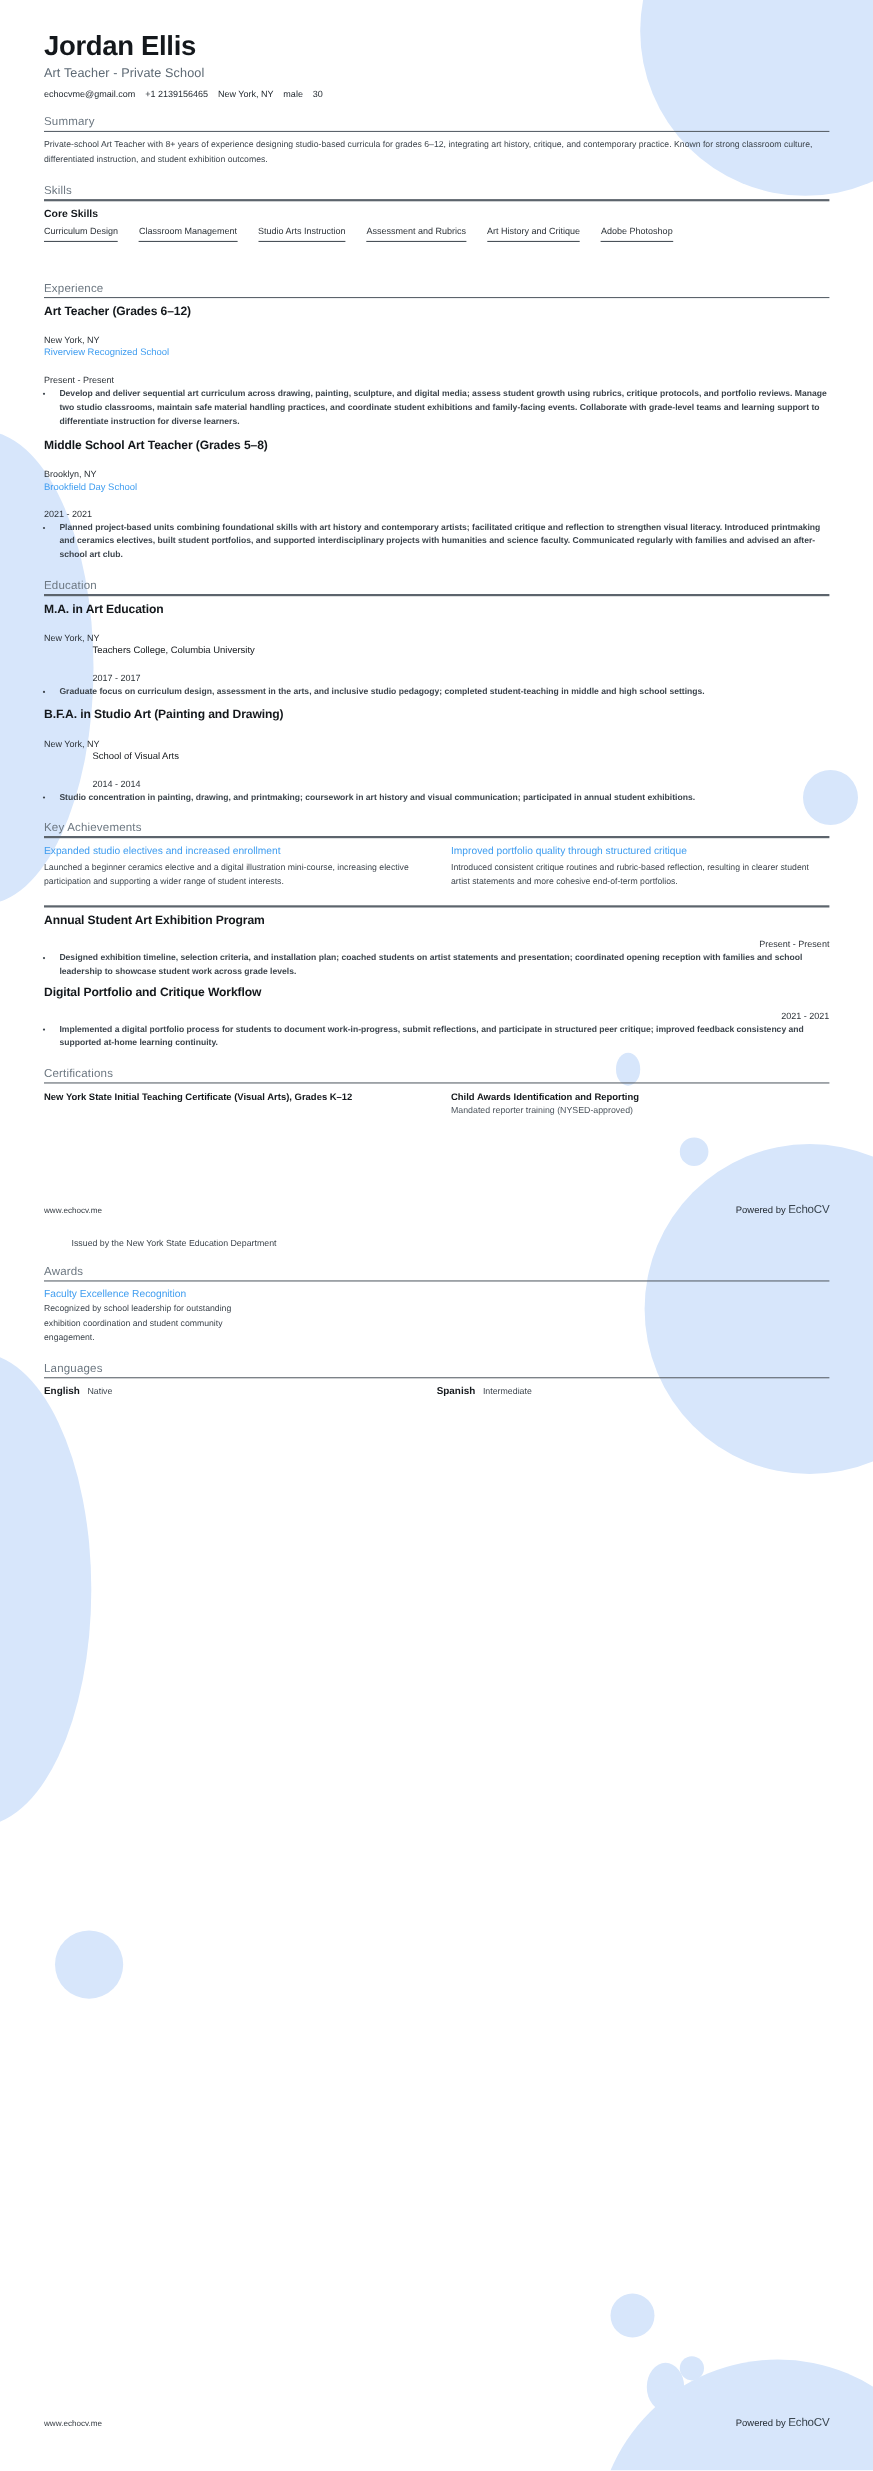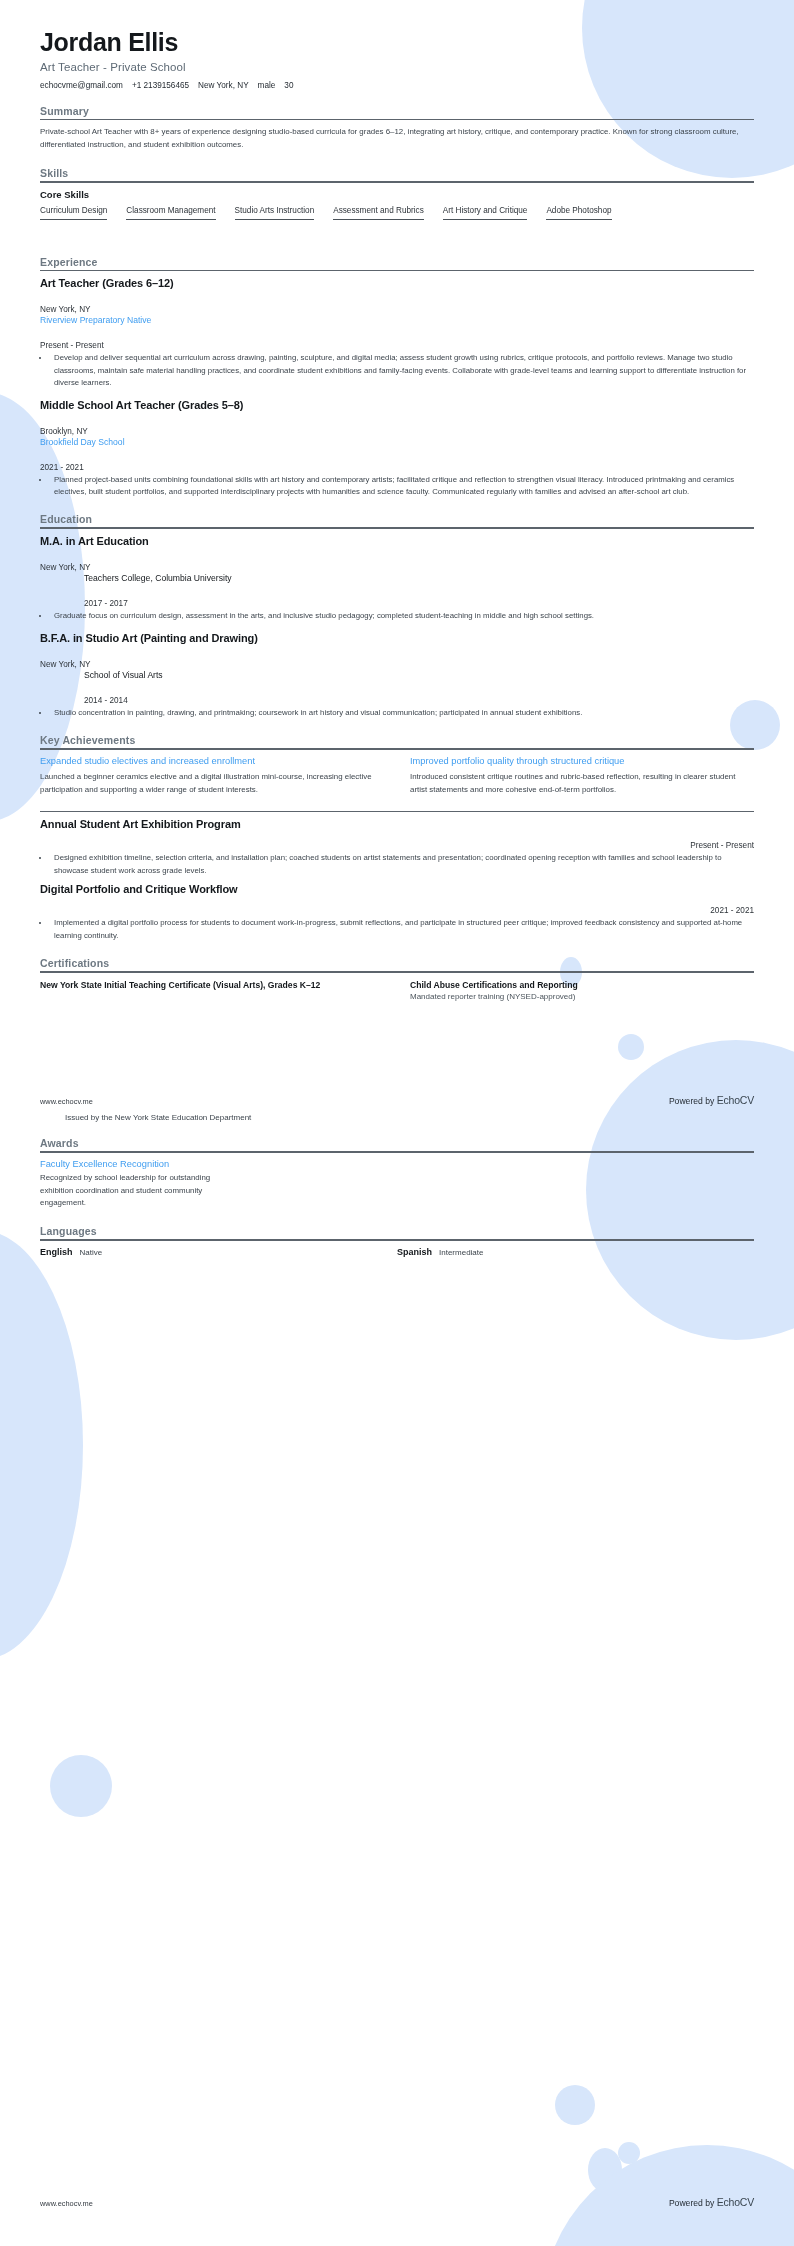--- a/index.html
+++ b/index.html
@@ -78,21 +78,21 @@
     align-items: baseline;
     flex-wrap: wrap;
   }
   .contact-row .cd { white-space: nowrap; }
 
   
   .section { margin-top: 15px; }
   .section-title {
     font-size: 10.5px;
     color: #6d7882;
-    font-weight: bold;
+    font-weight: normal;
     letter-spacing: 0.15px;
     padding-bottom: 2px;
   }
   .section-rule {
     height: 1.6px;
     background: #5c646c;
     width: 100%;
     margin-bottom: 6px;
   }
 
@@ -158,20 +158,21 @@
   .bullets {
     margin-top: 2px;
     padding-left: 10px;
   }
   .bullets li {
     font-size: 7.8px;
     line-height: 1.6;
     color: #3d454d;
     margin-bottom: 1px;
     padding-left: 4px;
+    font-weight: bold;
   }
 
   
   .two-col {
     display: flex;
     gap: 26px;
   }
   .two-col > div { flex: 1 1 0; min-width: 0; }
   .ach-title {
     font-size: 9.3px;
@@ -324,21 +325,21 @@
     <div class="section">
       <div class="section-title">Experience</div>
       <div class="section-rule"></div>
 
       <div class="entry">
         <div class="entry-line">
           <span class="entry-title">Art Teacher (Grades 6–12)</span>
           <span class="entry-loc">New York, NY</span>
         </div>
         <div class="entry-line">
-          <span class="entry-org">Riverview Preparatory Native</span>
+          <span class="entry-org">Riverview Recognized School</span>
           <span class="entry-date">Present - Present</span>
         </div>
         <ul class="bullets">
           <li>Develop and deliver sequential art curriculum across drawing, painting, sculpture, and digital media; assess student growth using rubrics, critique protocols, and portfolio reviews. Manage two studio classrooms, maintain safe material handling practices, and coordinate student exhibitions and family-facing events. Collaborate with grade-level teams and learning support to differentiate instruction for diverse learners.</li>
         </ul>
       </div>
 
       <div class="entry">
         <div class="entry-line">
           <span class="entry-title">Middle School Art Teacher (Grades 5–8)</span>
@@ -424,21 +425,21 @@
 
     <div class="section">
       <div class="section-title">Certifications</div>
       <div class="section-rule"></div>
       <div class="two-col">
         <div>
           <div class="cert-title">New York State Initial Teaching Certificate (Visual Arts), Grades K–12</div>
           <div class="cert-sub"></div>
         </div>
         <div>
-          <div class="cert-title">Child Abuse Certifications and Reporting</div>
+          <div class="cert-title">Child Awards Identification and Reporting</div>
           <div class="cert-sub">Mandated reporter training (NYSED-approved)</div>
         </div>
       </div>
     </div>
 
     <div class="spacer-page-break"></div>
 
     <div>
       <div class="cert-issuer">Issued by the New York State Education Department</div>
     </div>

